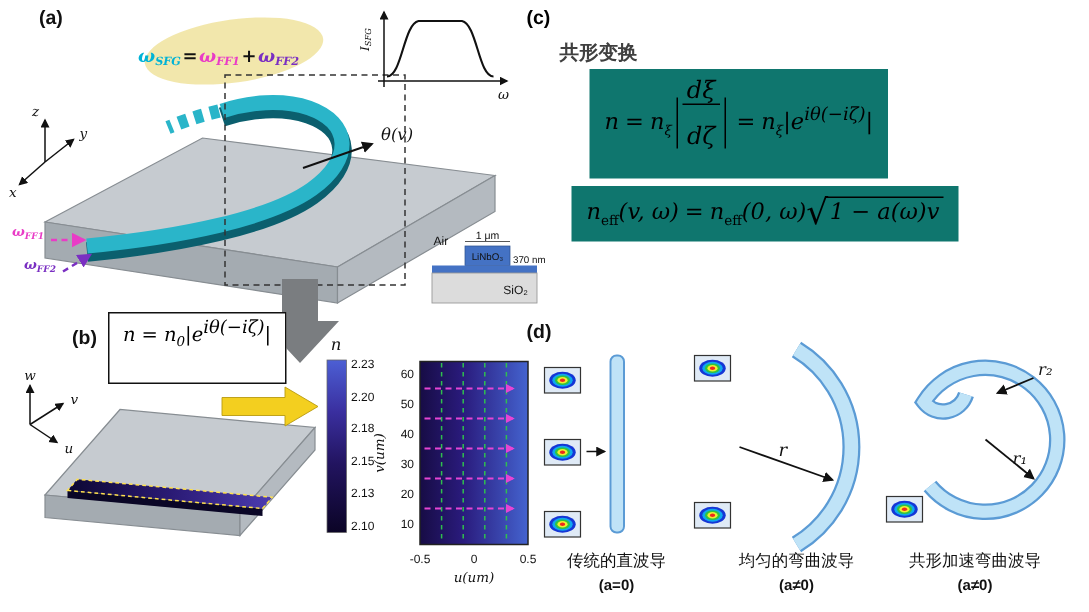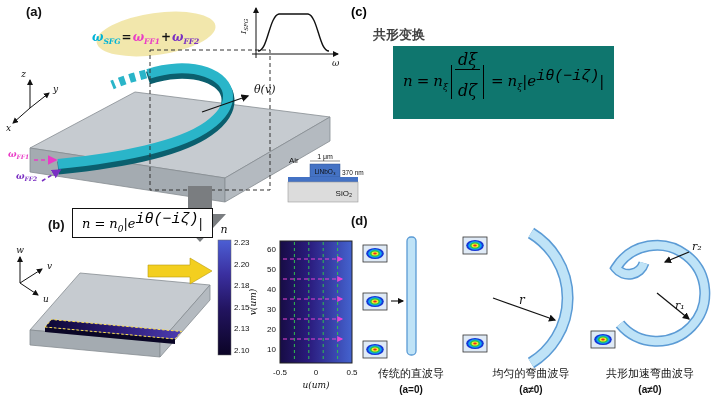--- a/index.html
+++ b/index.html
@@ -5,28 +5,28 @@
   html,body{margin:0;padding:0;background:#fff;}
   .canvas{position:relative;width:726px;height:408px;background:#fff;overflow:hidden;
           font-family:"Liberation Sans",sans-serif;}
   svg{position:absolute;}
   svg text{font-family:"Liberation Sans",sans-serif;fill:#111;}
   .t-math{font-family:"DejaVu Serif",serif;font-style:italic;}
   .t-bold{font-weight:bold;}
   .panel-label{font-weight:bold;font-size:13px;}
 
   
-  .eqbox{position:absolute;border:1.6px solid #111;background:#fff;padding:2px 9px 3px;
+  .eqbox{position:absolute;border:1.6px solid #111;background:#fff;padding:2px 9px 21px;
          font-family:"DejaVu Serif",serif;font-size:13px;z-index:7;white-space:nowrap;}
   .hl-eq{position:absolute;background:#0f766e;padding:5px 10px 6px;white-space:nowrap;
          font-family:"DejaVu Serif",serif;font-size:15px;}
   .m{font-style:italic;}
   .op{margin:0 4px;}
   .eqbox sub,.hl-eq sub{font-size:9px;}
-  .eqbox sup,.hl-eq sup{font-size:15px;font-family:Liberation Mono, monospace;}
+  .eqbox sup,.hl-eq sup{font-size:12px;}
   .vbar{display:inline-block;width:0;border-left:1.5px solid #000;height:34px;vertical-align:middle;margin:0 3px;}
   .frac{display:inline-flex;flex-direction:column;align-items:center;vertical-align:middle;font-size:16px;line-height:1.15;}
   .frac .num{border-bottom:1.3px solid #000;padding:0 3px;}
   .frac .den{padding:12px 3px;}
   .sqrt{font-size:23px;font-style:normal;vertical-align:middle;margin-right:-2px;}
   .rad{border-top:1.4px solid #000;padding:0 3px;}
   .red-heading{position:absolute;color:#404040;font-weight:bold;font-size:13px;}
   .panel-c{position:absolute;left:345px;top:0;width:381px;height:205px;}
   .big-arrow{position:absolute;left:172px;top:186px;z-index:6;}
 </style>
@@ -221,20 +221,23 @@
     <div class="red-heading" style="left:28px;top:26px;">共形变换</div>
 
     <div class="hl-eq" style="left:48px;top:46px;">
       <span class="m">n</span><span class="op">=</span><span class="m">n</span><sub class="m">ξ</sub><span class="vbar"></span><span class="frac">
           <span class="num m">dξ</span>
           <span class="den m">dζ</span>
         </span><span class="vbar"></span><span class="op">=</span><span class="m">n</span><sub class="m">ξ</sub><span>|</span><span class="m">e</span><sup class="m">iθ(−iζ)</sup><span>|</span>
     </div>
 
 
+    <div class="hl-eq" style="left:36px;top:124px;">
+      <span class="m">n</span><sub>eff</sub><span class="m">(v, ω)</span><span class="op">=</span><span class="m">n</span><sub>eff</sub><span class="m">(0, ω)</span><span class="sqrt">√</span><span class="rad m">1 − a(ω)v</span>
+    </div>
   </div>
 
   <svg width="381" height="203" viewBox="0 0 381 203" style="left:345px;top:205px">
     <defs>
       <marker id="arrD" markerWidth="7" markerHeight="7" refX="5" refY="3" orient="auto">
         <path d="M0,0 L6,3 L0,6 z" fill="#111"></path>
       </marker>
       <g id="modeIcon">
         <rect x="0" y="0" width="24" height="17" fill="#dfeaf6" stroke="#333" stroke-width="0.8"></rect>
         <ellipse cx="12" cy="8.5" rx="8.8" ry="5.6" fill="#1536d6"></ellipse>

